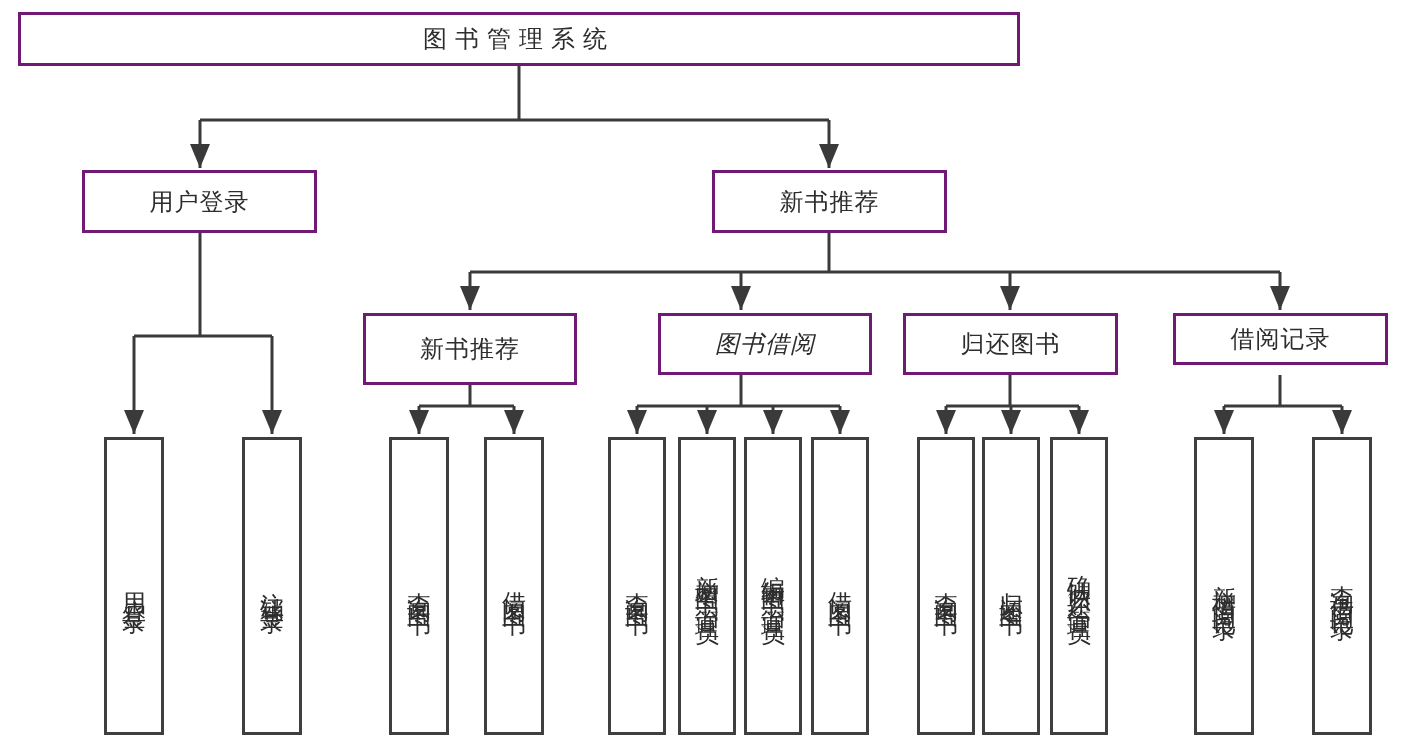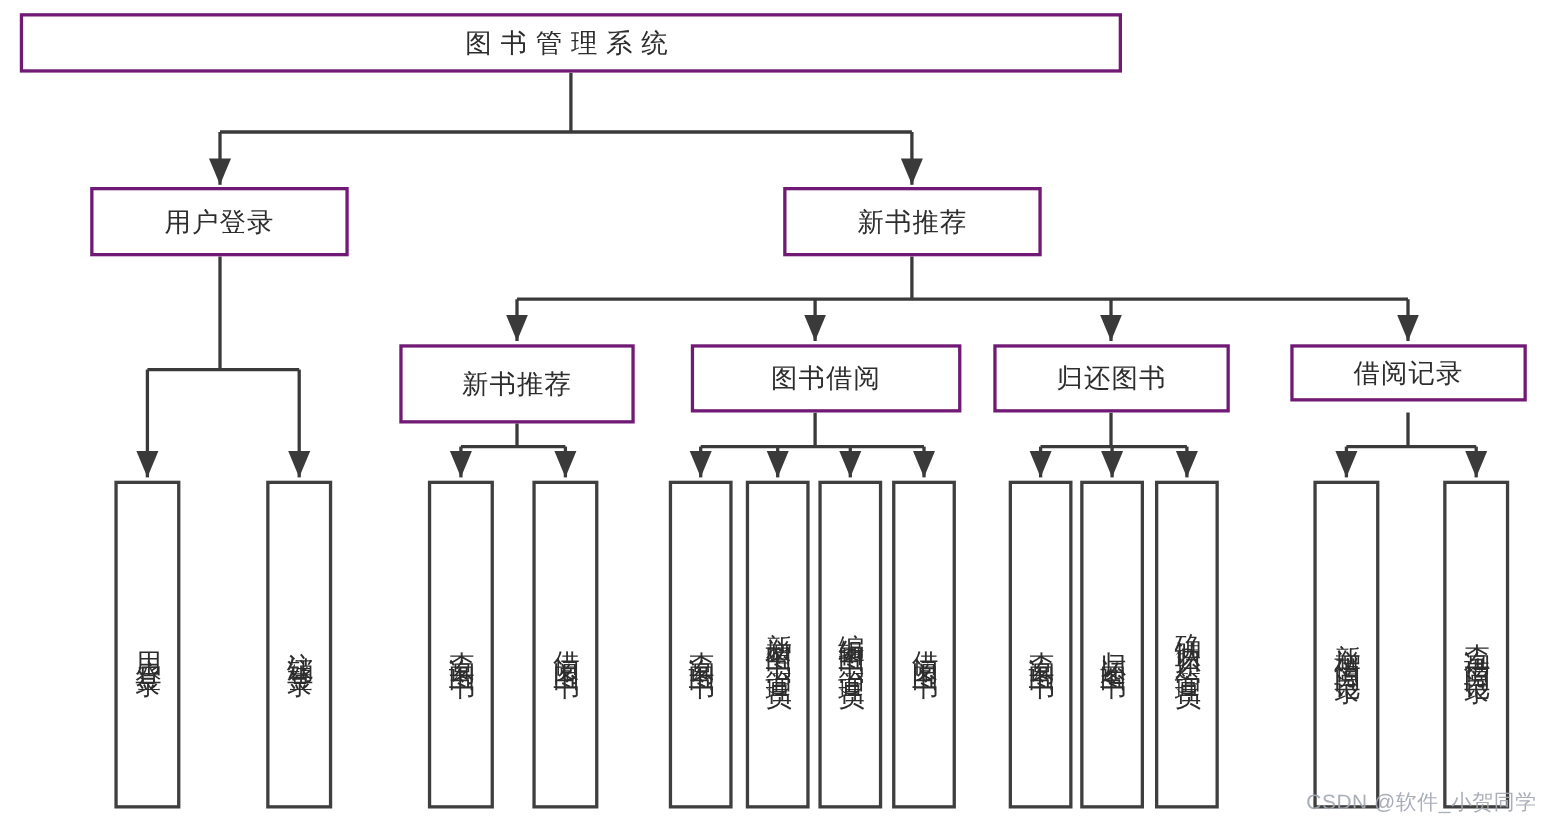--- a/index.html
+++ b/index.html
@@ -133,21 +133,21 @@
   <div class="hbox" style="left:82px; top:170px; width:235px; height:63px;">
     <span class="lbl">用户登录</span>
   </div>
   <div class="hbox" style="left:712px; top:170px; width:235px; height:63px;">
     <span class="lbl">新书推荐</span>
   </div>
 
   <div class="hbox" style="left:363px; top:313px; width:214px; height:72px;">
     <span class="lbl">新书推荐</span>
   </div>
-  <div class="hbox" style="left:628px; top:313px; width:246px; height:62px;">
+  <div class="hbox" style="left:658px; top:313px; width:214px; height:62px;font-style:italic;">
     <span class="lbl">图书借阅</span>
   </div>
   <div class="hbox" style="left:903px; top:313px; width:215px; height:62px;">
     <span class="lbl">归还图书</span>
   </div>
   <div class="hbox" style="left:1173px; top:313px; width:215px; height:52px;">
     <span class="lbl">借阅记录</span>
   </div>
 
   <div class="vbox" style="left:104px; width:60px;">
@@ -187,15 +187,14 @@
     <span class="vlbl">确认归还（管理员）</span>
   </div>
 
   <div class="vbox" style="left:1194px; width:60px;">
     <span class="vlbl">新增借阅记录</span>
   </div>
   <div class="vbox" style="left:1312px; width:60px;">
     <span class="vlbl">查询借阅记录</span>
   </div>
 
-  <div class="watermark">CSDN @软件_小贺同学</div>
 
 </div>
 
 </body></html>

